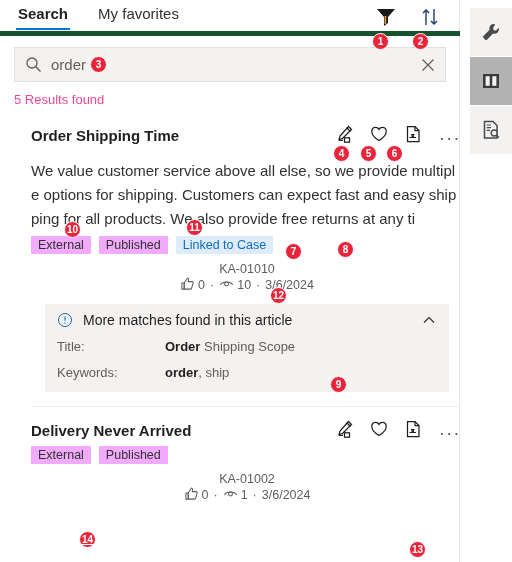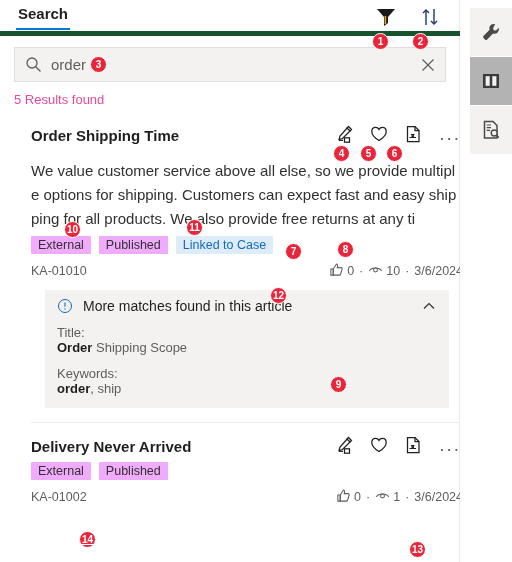--- a/index.html
+++ b/index.html
@@ -86,37 +86,37 @@
     margin-top: 13px; word-break: break-all; max-height: 72px; overflow: hidden;
   }
   .tag-row { display: flex; gap: 8px; margin-top: 5px; flex-wrap: wrap; }
   .tag {
     font-size: 12.5px; padding: 2px 7px; background: #f0abfc; color: #323130;
     white-space: nowrap; border-radius: 1px;
   }
   .tag.linked { background: #deecf9; color: #0f6cbd; }
   .card-foot {
     display: flex; justify-content: space-between; align-items: center;
-    margin-top: 8px; font-size: 12.5px; color: #605e5c;
+    margin-top: 8px; font-size: 12.5px; color: #605e5c; flex-direction: column;
   }
   .kaid { color: #605e5c; cursor: pointer; }
   .stats { display: flex; align-items: center; gap: 4px; color: #605e5c; }
   .stat { display: flex; align-items: center; gap: 3px; }
   .dot { color: #605e5c; padding: 0 1px; }
 
   
   .matches {
     margin: 10px 14px 0 14px; background: #f3f2f1;
     padding: 8px 12px 12px 12px;
   }
   .matches-head { display: flex; align-items: center; }
   .info-icon { width: 16px; height: 16px; flex: 0 0 auto; }
   .matches-title { font-size: 14px; color: #201f1e; margin-left: 10px; flex: 1 1 auto; }
   .chev { width: 16px; height: 16px; cursor: pointer; flex: 0 0 auto; }
-  .match-row { display: flex; margin-top: 11px; font-size: 13px; flex-direction: column; }
+  .match-row { display: flex; margin-top: 11px; font-size: 13px; }
   .match-label { width: 108px; color: #605e5c; flex: 0 0 auto; }
   .match-val { color: #605e5c; }
   .match-val b { color: #201f1e; font-weight: bold; }
 
   .divider { height: 1px; background: #edebe9; margin: 14px 0 0 0; }
 
   
   .rail {
     position: absolute; left: 460px; top: 0; width: 52px; height: 562px;
     background: #ffffff;
@@ -141,20 +141,21 @@
 </style>
 </head>
 <body>
 
 <div id="root">
 
   <div class="pane">
 
     <div class="tabbar">
       <div class="tab active">Search</div>
+      <div class="tab">My favorites</div>
     </div>
 
     <div class="hdr-icons">
       <span class="hdr-icon" title="Filter">
         <svg viewBox="0 0 22 22" width="22" height="22">
           <path d="M2 3 h18 l-7 8 v6 l-4 3 v-9 z" fill="#1b1a19"></path>
           <rect x="9.6" y="10" width="1.6" height="8" fill="#e8a33d"></rect>
         </svg>
       </span>
       <span class="hdr-icon" title="Sort">

